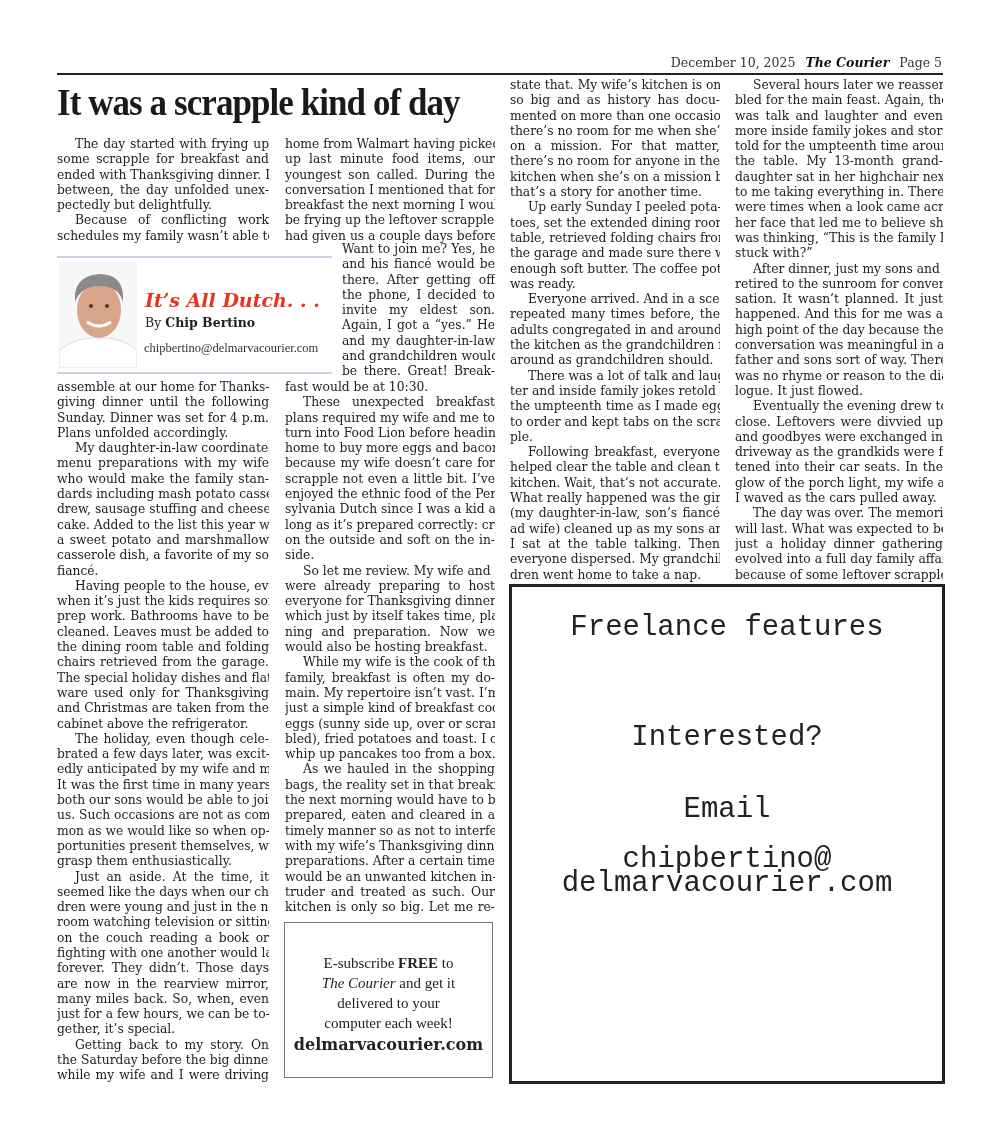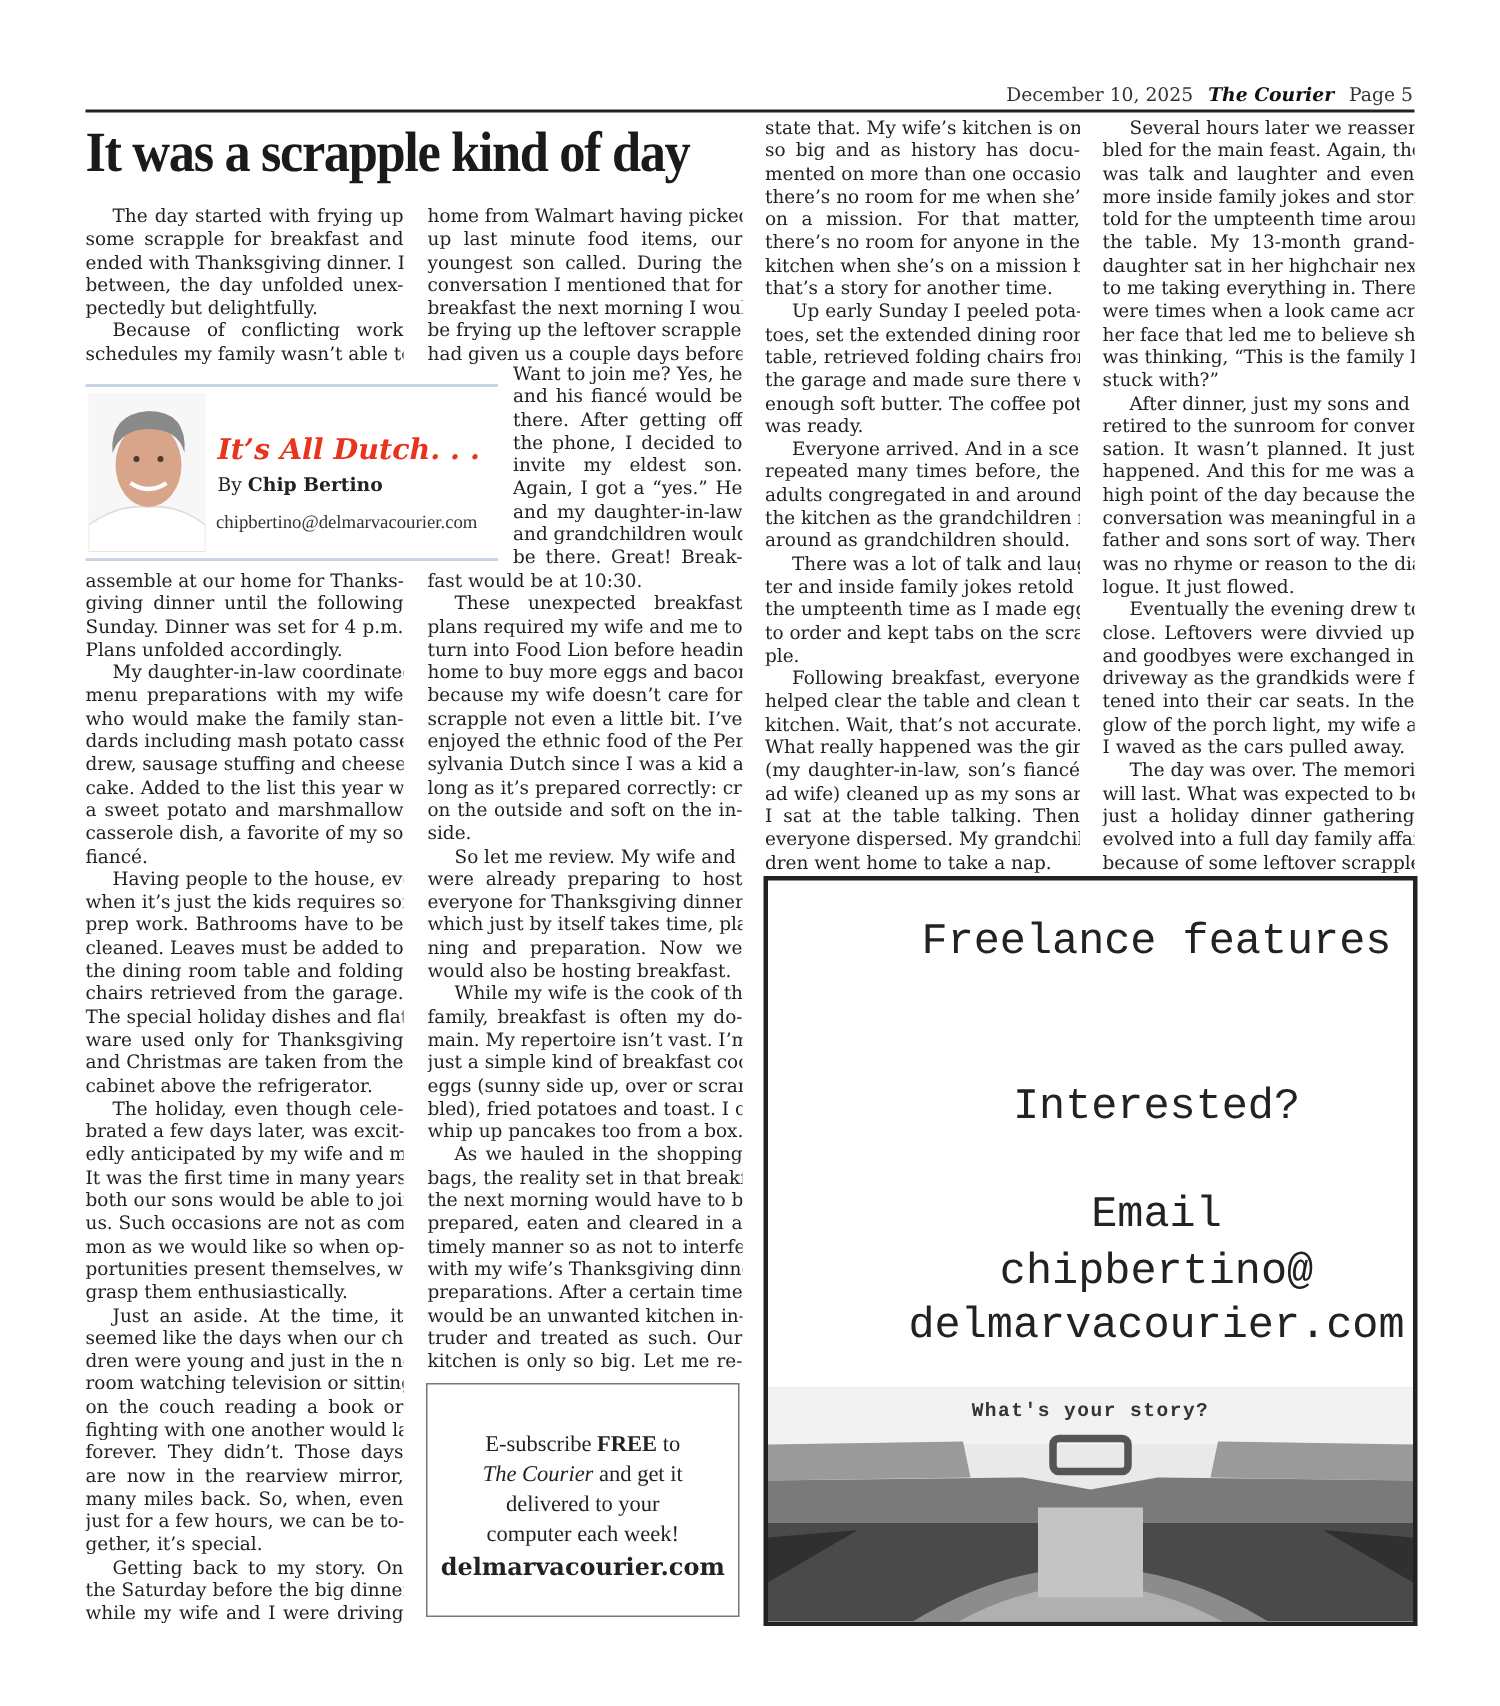--- a/index.html
+++ b/index.html
@@ -29,21 +29,21 @@
   .banner-by b { font-weight: bold; }
   .banner-email { position: absolute; left: 87px; top: 85px; font-family: "Liberation Serif", serif; font-size: 12.5px; color: #333; white-space: nowrap; }
 
   .wrap-c2 { position: absolute; left: 342px; top: 242px; width: 153px; font-size: 12.3px; line-height: 15.3px; }
 
   .subscribe-box { position: absolute; left: 284px; top: 922px; width: 209px; height: 156px; border: 1.5px solid #777; box-sizing: border-box; text-align: center; font-family: "Liberation Serif", serif; color: #222; }
   .subscribe-box .l { font-size: 15px; line-height: 20px; }
   .subscribe-box .url { font-family: "DejaVu Serif", serif; font-weight: bold; font-size: 16px; margin-top: 2px; }
 
   .ad-box { position: absolute; left: 509px; top: 584px; width: 436px; height: 500px; border: 3px solid #222; box-sizing: border-box; overflow: hidden; background: #fff; }
-  .ad-text { font-family: "Liberation Mono", monospace; font-size: 29px; line-height: 38px; text-align: center; color: #222; position: absolute; left: 0; width: 100%; padding-left: 44px; }
+  .ad-text { font-family: "Liberation Mono", monospace; font-size: 29px; line-height: 38px; text-align: center; color: #222; position: absolute; left: 0; width: 100%; }
   .ad-photo { position: absolute; left: 0; top: 338px; width: 100%; height: 160px; background: #ddd; }
   .ad-caption { position: absolute; top: 8px; width: 100%; text-align: center; font-family: "Liberation Mono", monospace; font-weight: bold; font-size: 13px; letter-spacing: 1px; color: #333; }
 </style>
 </head>
 <body>
 
 <div class="header">
   <span>December 10, 2025</span>
   <span class="paper">The Courier</span>
   <span>Page 5</span>
@@ -278,32 +278,15 @@
   </div>
   <div class="l">delivered to your</div>
   <div class="l">computer each week!</div>
   <div class="url">delmarvacourier.com</div>
 </div>
 
 <div class="ad-box">
   <div class="ad-text" style="top:22px;">Freelance features</div>
   <div class="ad-text" style="top:204px;">Email</div>
   <div class="ad-text" style="top:132px;">Interested?</div>
-  <div class="ad-text" style="top:242px;">chipbertino@</div>
+  <div class="ad-text" style="top:254px;">chipbertino@</div>
   <div class="ad-text" style="top:278px;">delmarvacourier.com</div>
-  <div class="ad-photo">
-    <svg width="430" height="160" viewBox="0 0 430 160" preserveAspectRatio="none">
-      <rect width="430" height="160" fill="#e9e9e9"></rect>
-      <rect x="0" y="0" width="430" height="38" fill="#f2f2f2"></rect>
-      <path d="M0 38 L130 36 L135 60 L0 62 Z" fill="#9a9a9a"></path>
-      <path d="M300 36 L430 38 L430 62 L295 60 Z" fill="#9a9a9a"></path>
-      <path d="M0 62 L170 60 L215 68 L260 60 L430 62 L430 90 L0 90 Z" fill="#7a7a7a"></path>
-      <rect x="190" y="34" width="50" height="22" rx="4" fill="none" stroke="#555" stroke-width="5"></rect>
-      <path d="M0 90 L430 90 L430 160 L0 160 Z" fill="#4a4a4a"></path>
-      <path d="M90 160 Q215 80 340 160 Z" fill="#8c8c8c"></path>
-      <path d="M120 160 Q215 104 310 160 Z" fill="#b0b0b0"></path>
-      <rect x="180" y="80" width="70" height="60" fill="#c4c4c4"></rect>
-      <path d="M0 100 L60 95 L0 130 Z" fill="#303030"></path>
-      <path d="M430 100 L370 95 L430 130 Z" fill="#303030"></path>
-    </svg>
-    <div class="ad-caption">What's your story?</div>
-  </div>
 </div>
 
 </body></html>

